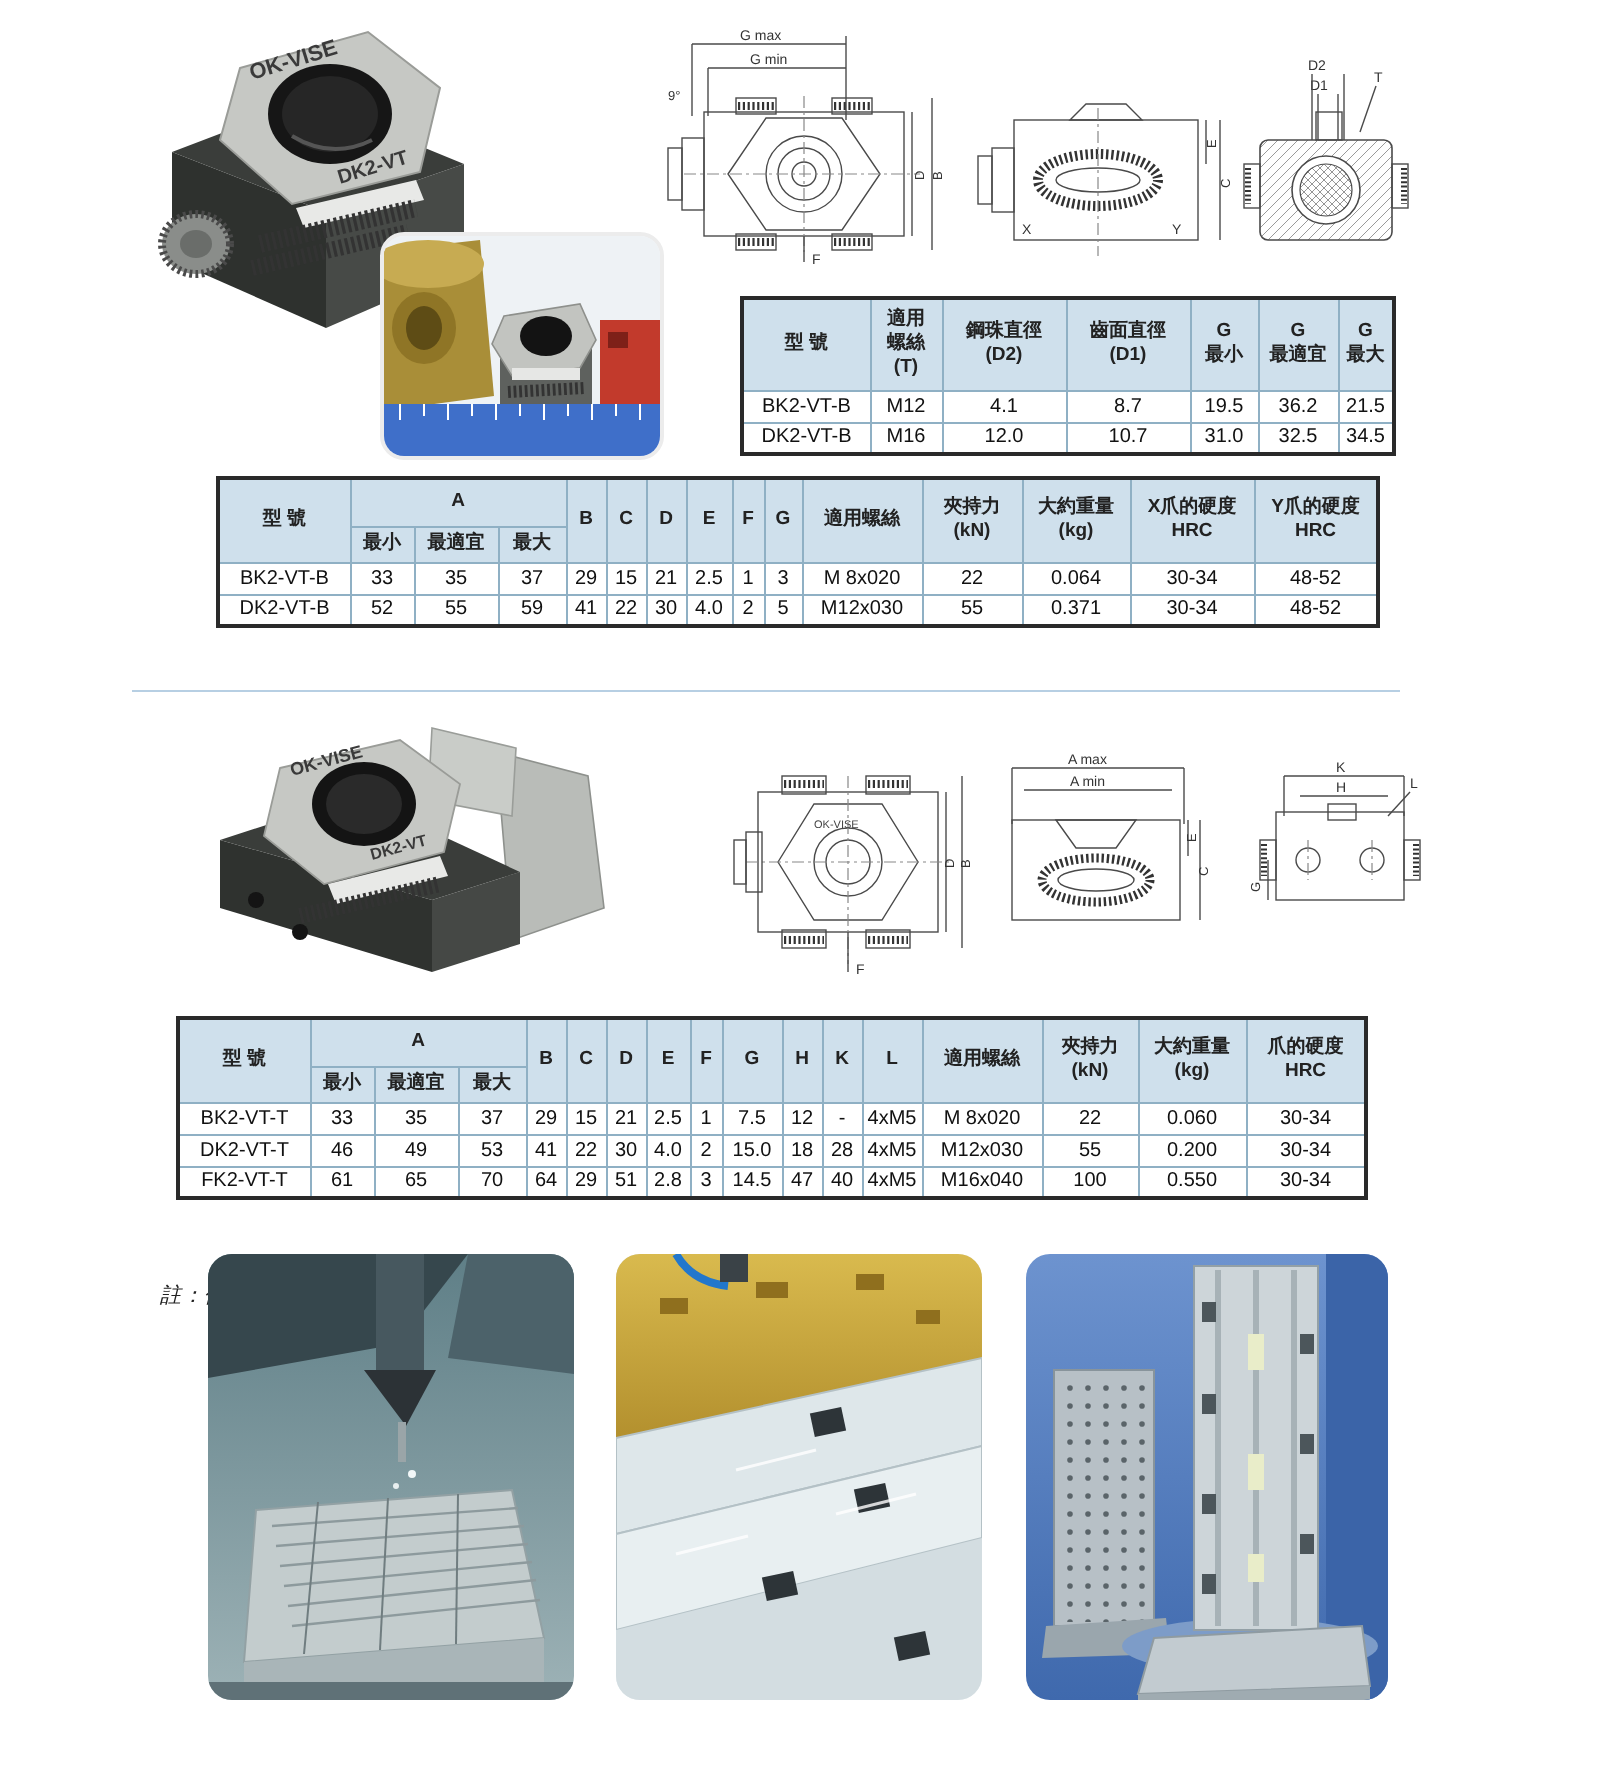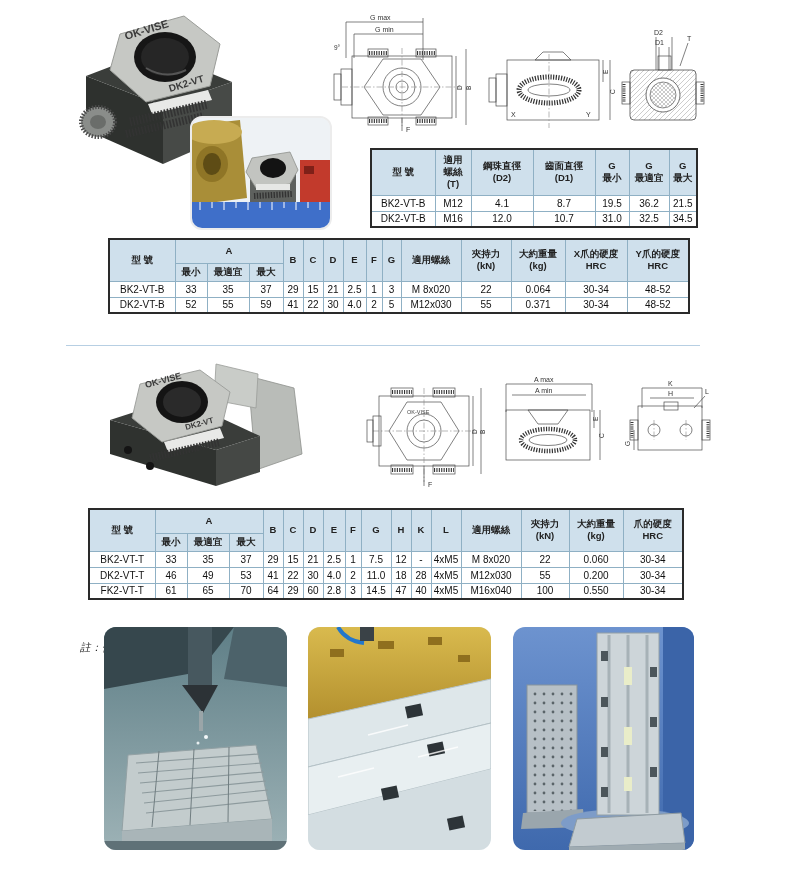--- a/index.html
+++ b/index.html
@@ -477,37 +477,37 @@
     <tr>
       <td>DK2-VT-T</td>
         <td>46</td>
       <td>49</td>
         <td>53</td>
       <td>41</td>
         <td>22</td>
       <td>30</td>
         <td>4.0</td>
       <td>2</td>
-        <td>11.0</td>
+        <td>15.0</td>
       <td>18</td>
         <td>28</td>
       <td>4xM5</td>
         <td>M12x030</td>
       <td>55</td>
         <td>0.200</td>
       <td>30-34</td>
     </tr>
     <tr>
       <td>FK2-VT-T</td>
         <td>61</td>
       <td>65</td>
         <td>70</td>
       <td>64</td>
         <td>29</td>
-      <td>60</td>
+      <td>51</td>
         <td>2.8</td>
       <td>3</td>
         <td>14.5</td>
       <td>47</td>
         <td>40</td>
       <td>4xM5</td>
         <td>M16x040</td>
       <td>100</td>
         <td>0.550</td>
       <td>30-34</td>

